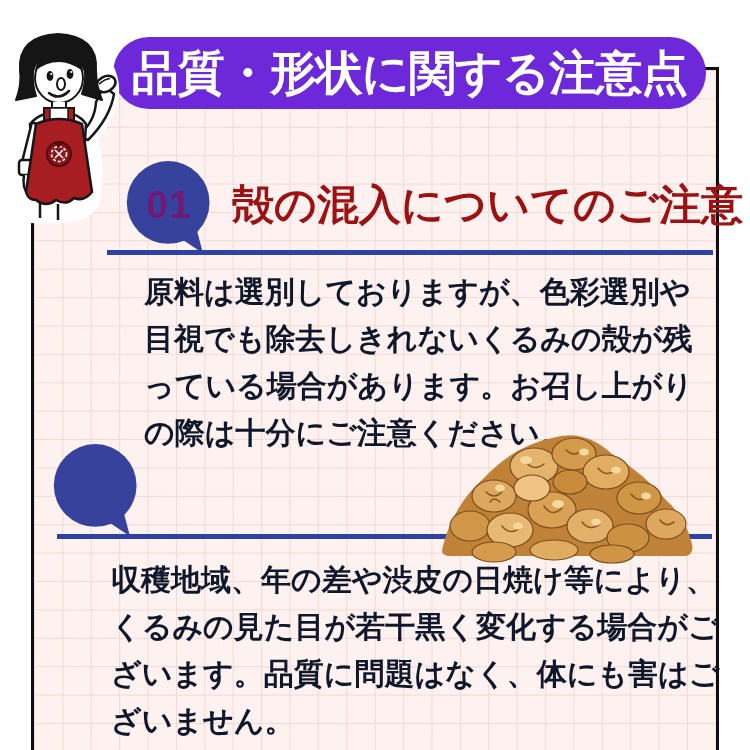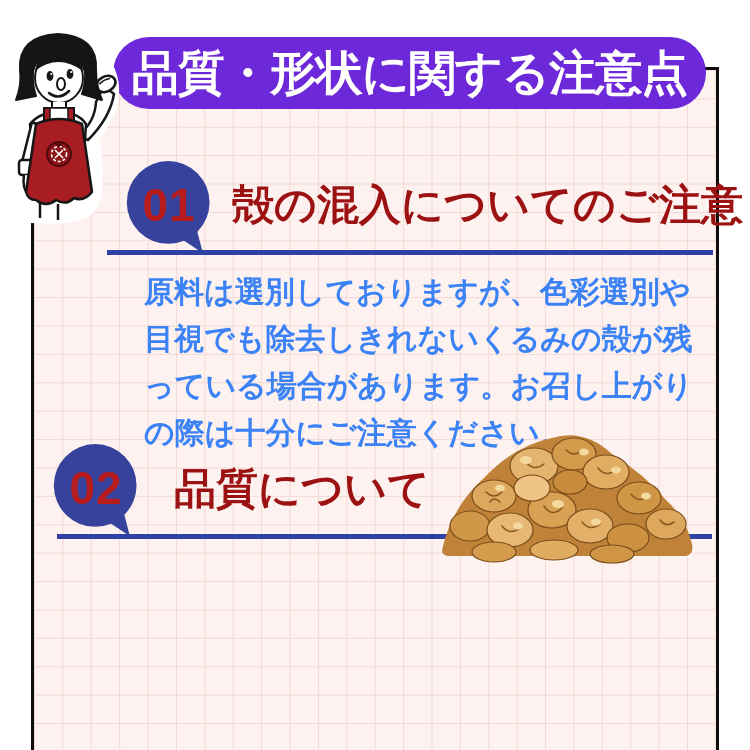--- a/index.html
+++ b/index.html
@@ -27,35 +27,35 @@
   }
   .banner span{
     color:#ffffff;font-size:47px;font-weight:800;letter-spacing:-1px;white-space:nowrap;
   }
   .mascot{position:absolute;left:0px;top:24px;width:120px;height:200px;z-index:3;}
   
   .bubble{position:absolute;width:94px;height:100px;z-index:1;}
   .bubble .num{
     position:absolute;left:0;top:6px;width:90px;height:80px;
     display:flex;align-items:center;justify-content:center;
-    color:#b91c1c;font-size:46px;font-weight:800;letter-spacing:1px;
+    color:#701a75;font-size:39px;font-weight:800;letter-spacing:1px;
   }
   .bubble1{left:124px;top:159px;}
   .bubble2{left:51px;top:442px;}
   .sec-title{
     position:absolute;color:#9c1111;font-size:42px;font-weight:800;
     white-space:nowrap;z-index:1;letter-spacing:0px;
   }
   .title1{left:212px;top:177px;margin-left:20px;}
   .title2{left:174px;top:461px;}
   .rule{position:absolute;height:5px;background:#2e41a5;z-index:1;}
   .rule1{left:107px;top:250px;width:606px;}
   .rule2{left:57px;top:534px;width:655px;}
   .body-text{
-    position:absolute;color:#3b82f6;font-size:30px;font-weight:700;
+    position:absolute;color:#0f172a;font-size:30px;font-weight:700;
     line-height:47px;z-index:1;white-space:nowrap;
   }
   .body1{left:144px;top:268px;}
   .body2{left:111px;top:556px;}
   .walnuts{position:absolute;left:434px;top:426px;width:268px;height:140px;z-index:2;}
 </style>
 </head>
 <body>
 
 <div class="page">
@@ -123,24 +123,23 @@
   </div>
   <div class="sec-title title1">殻の混入についてのご注意</div>
   <div class="rule rule1"></div>
   <div class="body-text body1">原料は選別しておりますが、色彩選別や<br>目視でも除去しきれないくるみの殻が残<br>っている場合があります。お召し上がり<br>の際は十分にご注意ください。</div>
 
   <div class="bubble bubble2">
     <svg viewBox="0 0 100 106" width="94" height="100">
       <circle cx="47" cy="46" r="44" fill="#37429c"></circle>
       <polygon points="60,84 84,100 74,62" fill="#37429c"></polygon>
     </svg>
-    <span class="num">02</span>
   </div>
-  <div class="sec-title title2">品質について</div>
   <div class="rule rule2"></div>
+  <div class="body-text body2">収穫地域、年の差や渋皮の日焼け等により、<br>くるみの見た目が若干黒く変化する場合がご<br>ざいます。品質に問題はなく、体にも害はご<br>ざいません。</div>
 
   <svg class="walnuts" viewBox="0 0 268 140">
     <path d="M8,124 Q18,80 50,52 Q80,20 118,12 Q150,2 178,28 Q210,48 232,74 Q252,92 258,118 Q260,128 252,130 L16,130 Q8,130 8,124 Z" fill="#c08238"></path>
     <g stroke="#7a4d1b" stroke-width="1.2" fill="none">
       <ellipse cx="60" cy="70" rx="22" ry="16" fill="#dca75e"></ellipse>
       <ellipse cx="100" cy="40" rx="24" ry="18" fill="#e4b46e"></ellipse>
       <ellipse cx="140" cy="28" rx="22" ry="16" fill="#d39a4c"></ellipse>
       <ellipse cx="172" cy="46" rx="23" ry="17" fill="#e0ad63"></ellipse>
       <ellipse cx="205" cy="72" rx="22" ry="16" fill="#cf9646"></ellipse>
       <ellipse cx="232" cy="98" rx="20" ry="15" fill="#dda85e"></ellipse>

